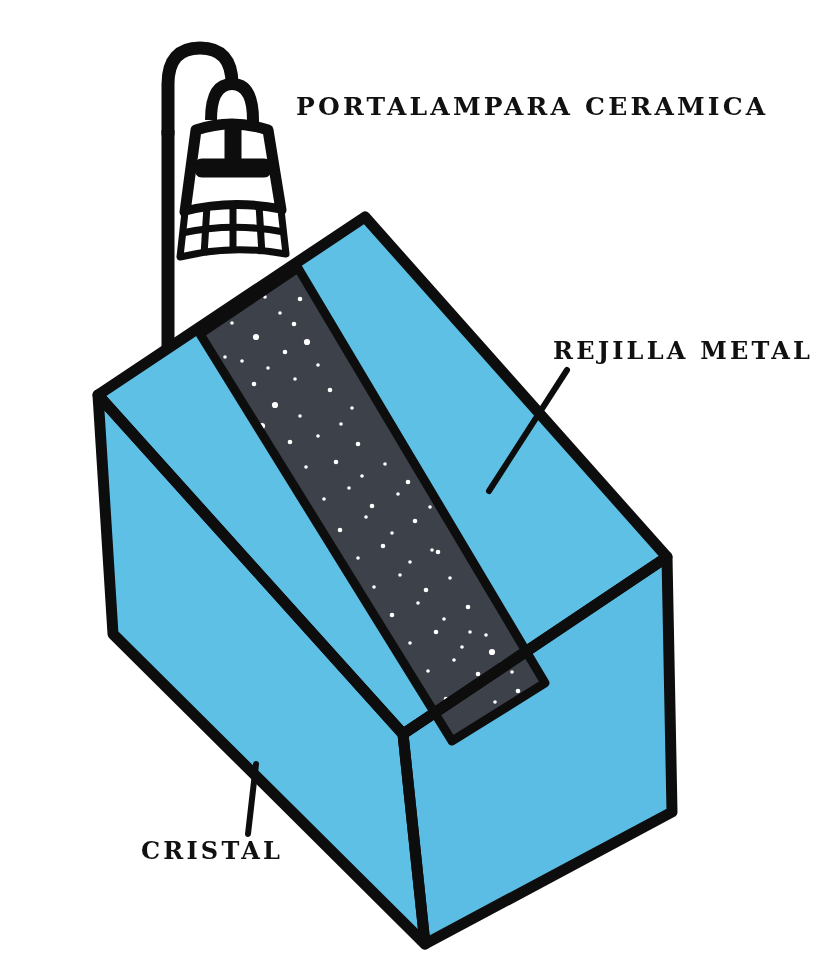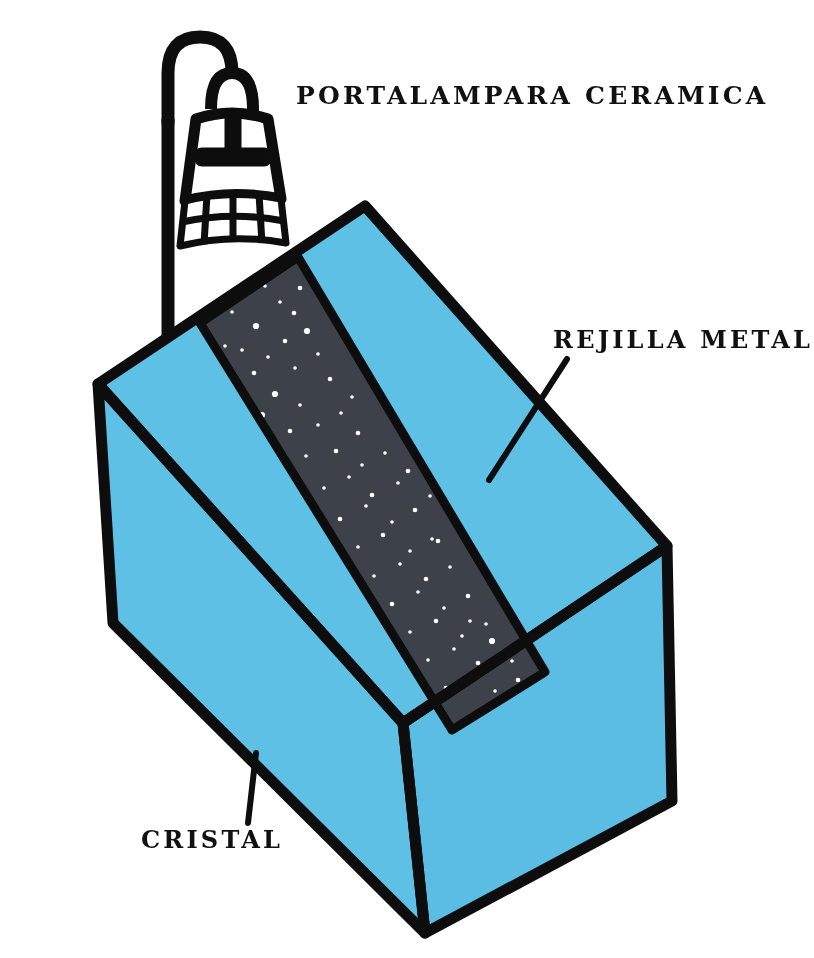--- a/index.html
+++ b/index.html
@@ -10,21 +10,21 @@
   }
   body {
     width: 814px;
     height: 958px;
     position: relative;
     overflow: hidden;
     font-family: "DejaVu Serif", serif;
   }
   #diagram-root {
     position: absolute;
-    top: 1px;
+    top: 12px;
     left: 0;
     width: 814px;
     height: 708px;
   }
   svg#scene {
     display: block;
     width: 814px;
     height: 958px;
   }
   .dg-label {

